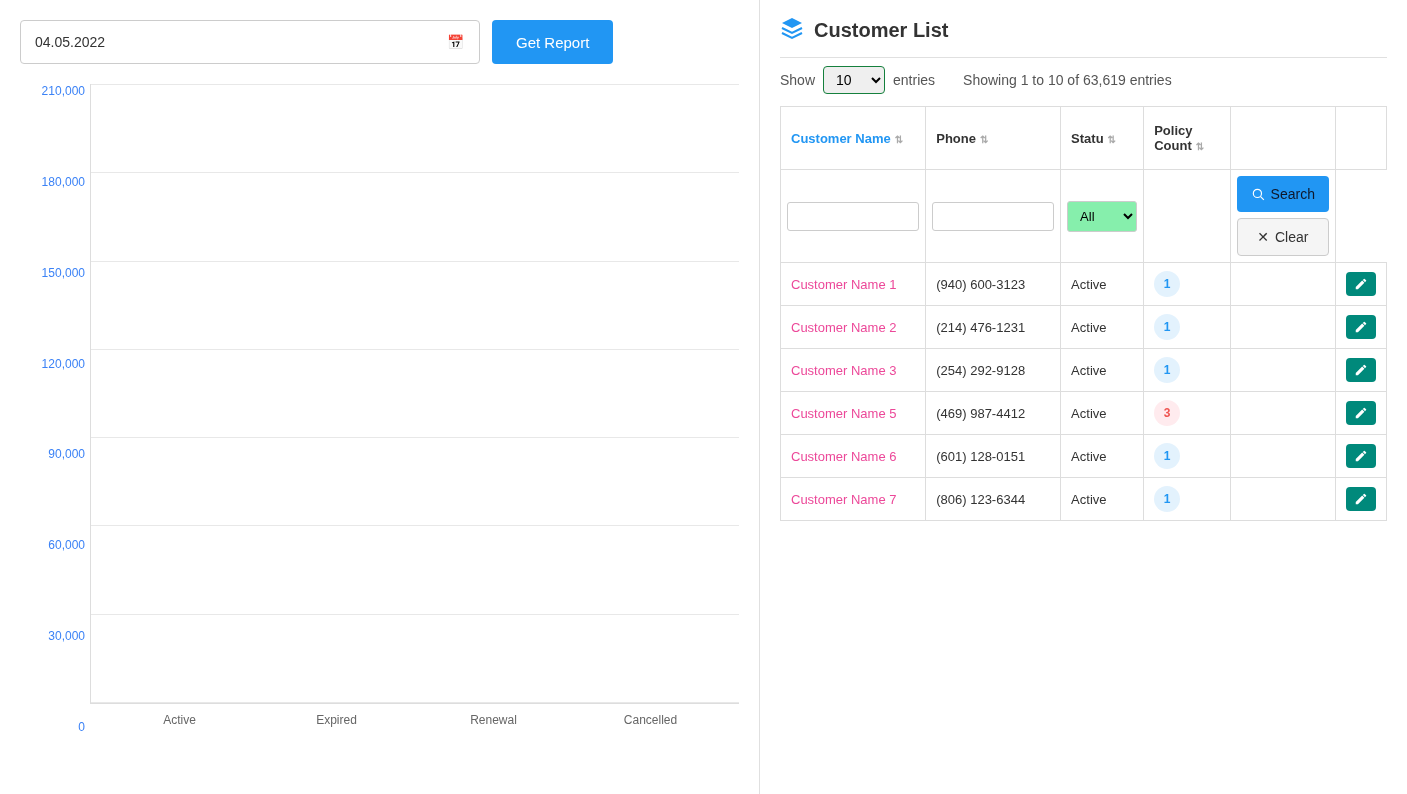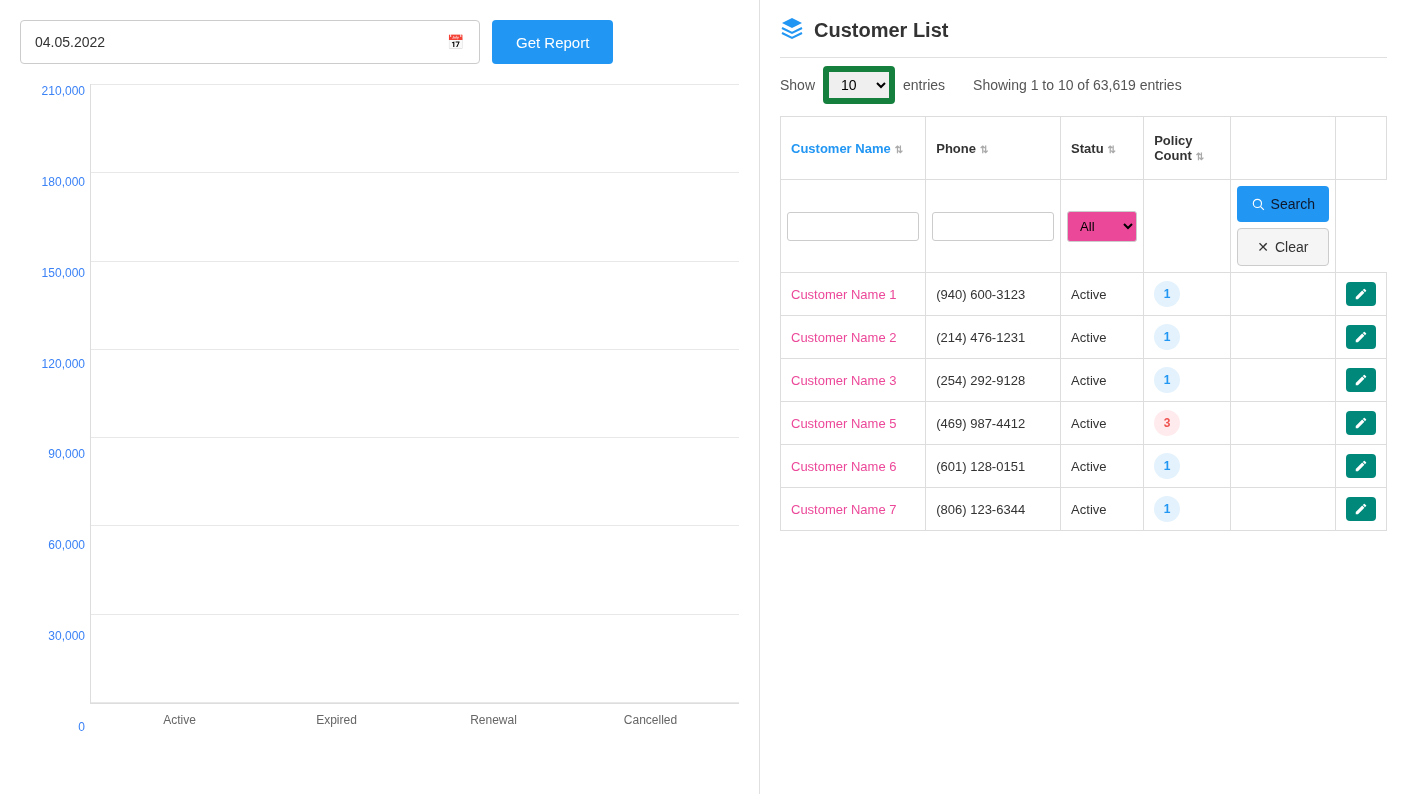--- a/index.html
+++ b/index.html
@@ -144,21 +144,21 @@
 
     .show-row {
       display: flex;
       align-items: center;
       gap: 8px;
       margin-bottom: 12px;
       font-size: 14px;
       color: #555;
     }
     .entries-select {
-      border: 6px solid #15803d;
+      border: 1px solid #15803d;
       border-radius: 4px;
       padding: 4px 8px;
       font-size: 14px;
       cursor: pointer;
     }
     .showing-info {
       margin-left: 20px;
       color: #555;
       font-size: 14px;
     }
@@ -201,21 +201,21 @@
       border-radius: 3px;
       padding: 6px 8px;
       font-size: 13px;
     }
     .filter-select {
       width: 100%;
       border: 1px solid #ccc;
       border-radius: 3px;
       padding: 6px 8px;
       font-size: 13px;
-      background: #ec4899;
+      background: #86efac;
     }
     .search-btn {
       background: #2196F3;
       color: #0f172a;
       border: none;
       border-radius: 4px;
       padding: 10px 14px;
       cursor: pointer;
       display: flex;
       align-items: center;

